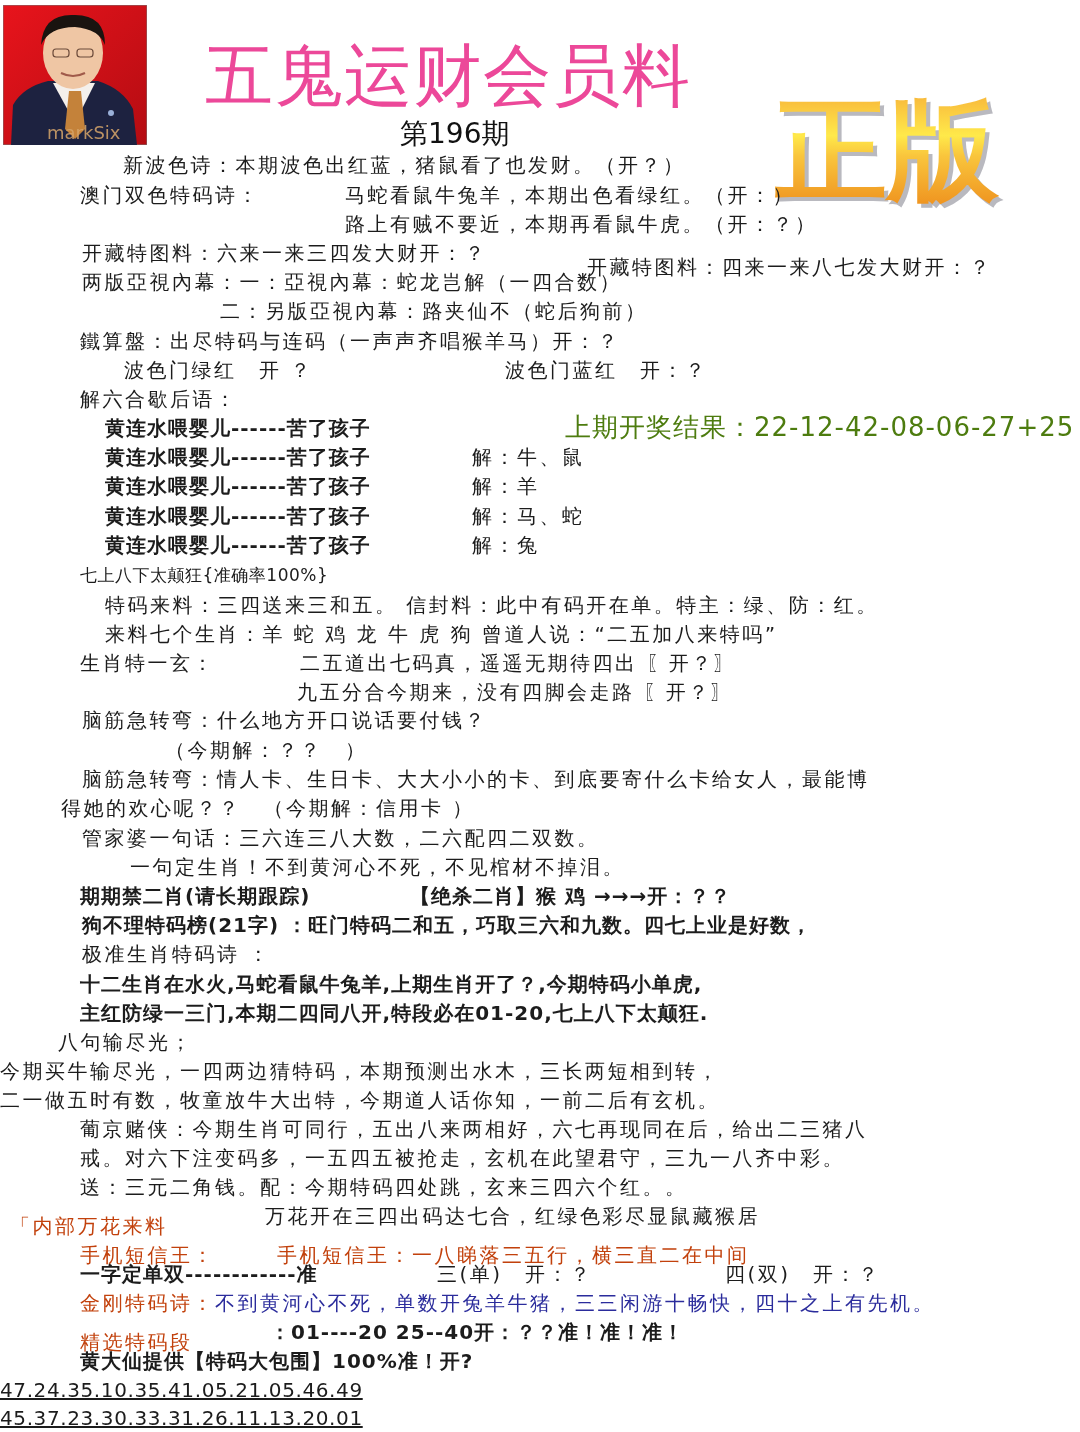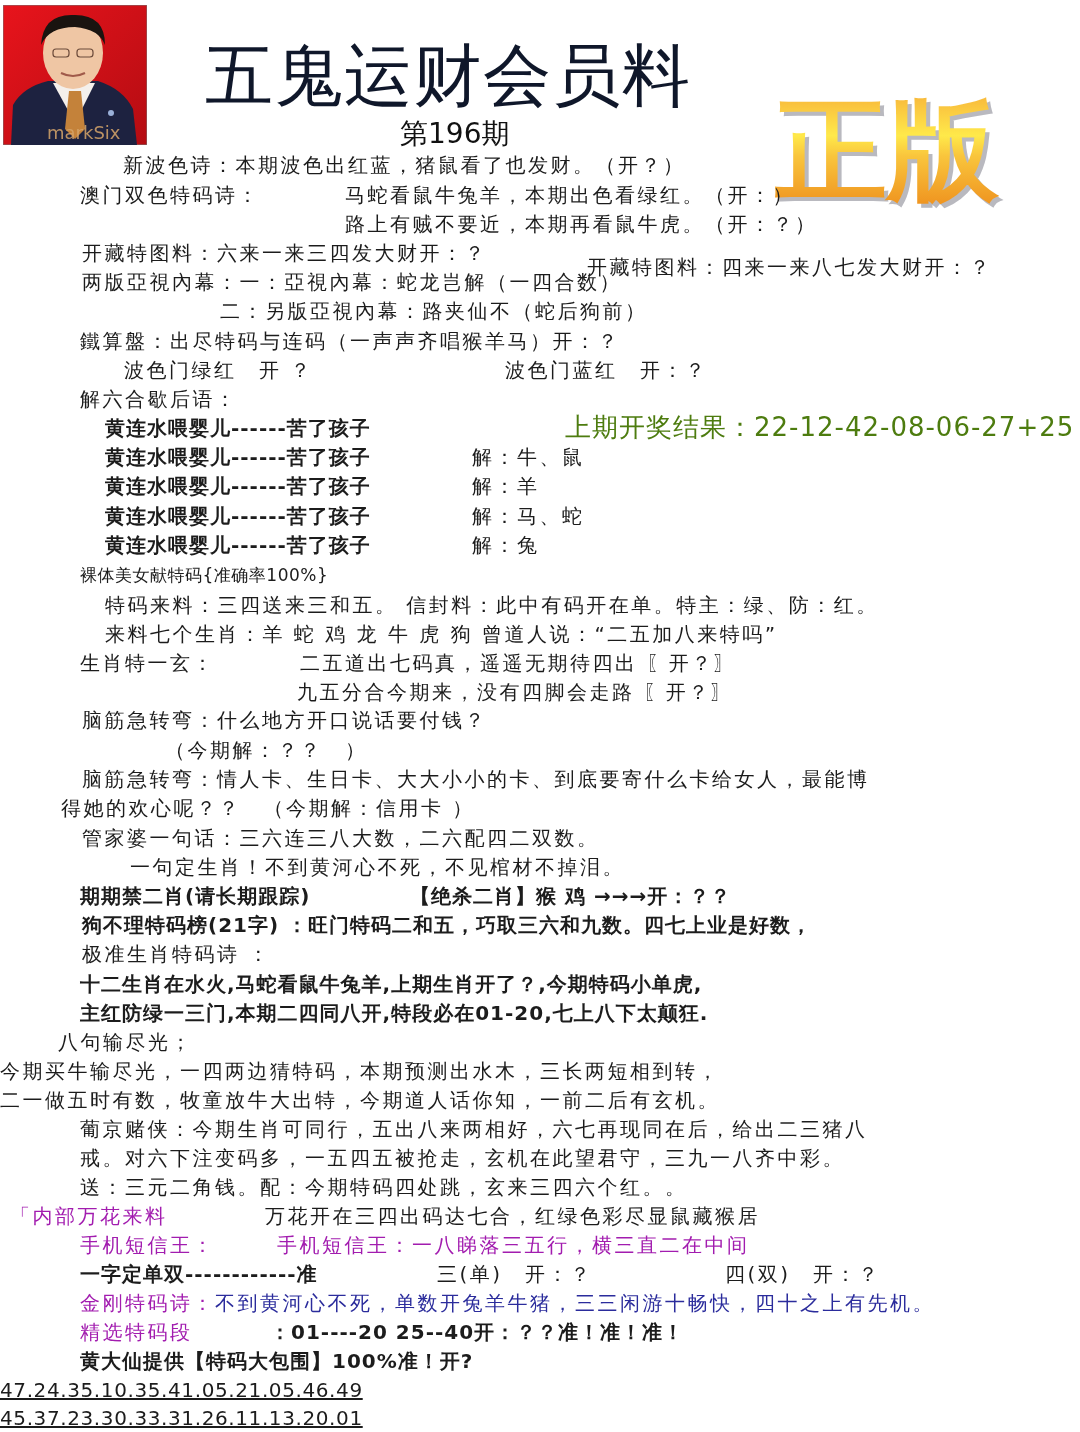--- a/index.html
+++ b/index.html
@@ -5,25 +5,25 @@
     html, body { margin:0; padding:0; }
     body {
       width:1080px; height:1432px; position:relative; overflow:hidden;
       background:#ffffff; color:#1c1c1c;
       font-family:"DejaVu Sans","Liberation Sans",sans-serif;
     }
     .ln { position:absolute; white-space:nowrap; font-size:20px; line-height:24px; letter-spacing:2.5px; }
     .tight { letter-spacing:1px;font-weight:bold; }
     .num { letter-spacing:0.6px; font-size:20px;text-decoration:underline; }
     .small { font-size:17px; letter-spacing:0.5px; }
-    .red { color:#a21caf; }
+    .red { color:#c2410c;margin-top:10px; }
     .blue { color:#2b2c9c; }
     #photo { position:absolute; left:3px; top:5px; width:144px; height:140px; }
     #title { position:absolute; left:205px; top:40px; font-family:"DejaVu Serif","Liberation Serif",serif;
-      font-size:68px; line-height:72px; color:#0f172a; letter-spacing:1.5px; white-space:nowrap; }
+      font-size:68px; line-height:72px; color:#ec4899; letter-spacing:1.5px; white-space:nowrap; }
     #issue { position:absolute; left:400px; top:118px; font-size:28px; line-height:32px; color:#111; white-space:nowrap; }
     .seal { position:absolute; left:775px; top:70px; font-family:"DejaVu Serif","Liberation Serif",serif;
       font-size:112px; line-height:120px; font-weight:bold; white-space:nowrap;margin-top:20px; }
     #seal-shadow { color:#a8a8b0; transform:translate(4px,4px); opacity:.8; }
     #seal-front {
       background:linear-gradient(180deg,#f7b23a 0%,#ffe94a 38%,#f9c53c 55%,#ee8f1d 100%);
       -webkit-background-clip:text; background-clip:text; color:transparent; -webkit-text-fill-color:transparent;
     }
     #last-result { position:absolute; left:565px; top:412px; font-size:26px; line-height:30px; color:#4d7c0f; letter-spacing:1px; white-space:nowrap; }
   </style>
@@ -75,21 +75,21 @@
 <div class="ln tight" style="left:105px;top:416px">黄连水喂婴儿------苦了孩子</div>
 <div class="ln tight" style="left:105px;top:445px">黄连水喂婴儿------苦了孩子</div>
 <div class="ln" style="left:472px;top:445px">解：牛、鼠</div>
 <div class="ln tight" style="left:105px;top:474px">黄连水喂婴儿------苦了孩子</div>
 <div class="ln" style="left:472px;top:474px">解：羊</div>
 <div class="ln tight" style="left:105px;top:504px">黄连水喂婴儿------苦了孩子</div>
 <div class="ln" style="left:472px;top:504px">解：马、蛇</div>
 <div class="ln tight" style="left:105px;top:533px">黄连水喂婴儿------苦了孩子</div>
 <div class="ln" style="left:472px;top:533px">解：兔</div>
 
-<div class="ln small" style="left:80px;top:563px">裸体美女献特码{准确率100%}</div>
+<div class="ln small" style="left:80px;top:563px">七上八下太颠狂{准确率100%}</div>
 <div class="ln" style="left:105px;top:593px">特码来料：三四送来三和五。 信封料：此中有码开在单。特主：绿、防：红。</div>
 <div class="ln" style="left:105px;top:622px">来料七个生肖：羊 蛇 鸡 龙 牛 虎 狗 曾道人说：“二五加八来特吗”</div>
 <div class="ln" style="left:80px;top:651px">生肖特一玄：</div>
 <div class="ln" style="left:300px;top:651px">二五道出七码真，遥遥无期待四出 〖开？〗</div>
 <div class="ln" style="left:297px;top:680px">九五分合今期来，没有四脚会走路 〖开？〗</div>
 <div class="ln" style="left:82px;top:708px">脑筋急转弯：什么地方开口说话要付钱？</div>
 <div class="ln" style="left:165px;top:738px">（今期解：？？　）</div>
 <div class="ln" style="left:82px;top:767px">脑筋急转弯：情人卡、生日卡、大大小小的卡、到底要寄什么卡给女人，最能博</div>
 <div class="ln" style="left:61px;top:796px">得她的欢心呢？？　（今期解：信用卡 ）</div>
 <div class="ln" style="left:82px;top:826px">管家婆一句话：三六连三八大数，二六配四二双数。</div>

